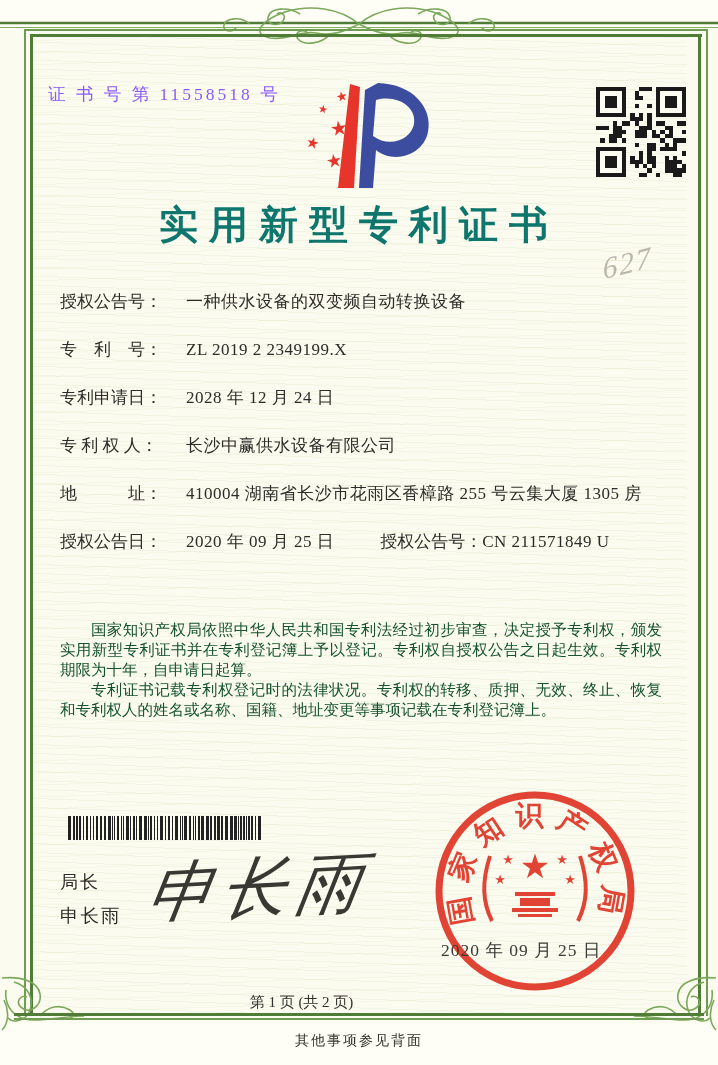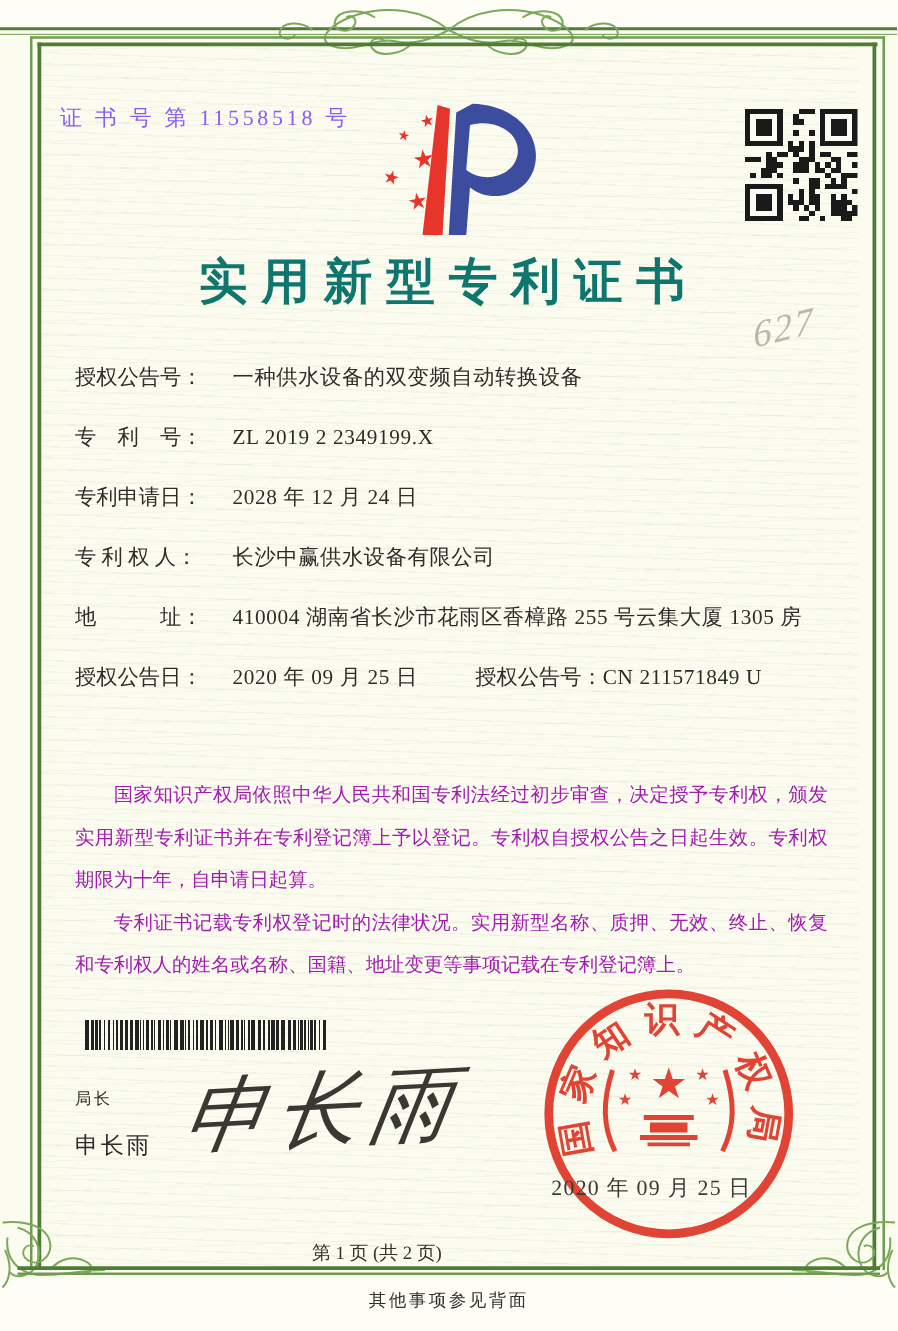--- a/index.html
+++ b/index.html
@@ -37,27 +37,27 @@
   
   .fields{position:absolute;left:60px;top:290px;width:606px;font-size:17px;}
   .frow{display:flex;align-items:baseline;height:48px;}
   .flabel{flex:0 0 126px;color:#2e2c28;}
   .fvalue{color:#2e2c28;letter-spacing:.5px;}
   .grantno{margin-left:46px;display:flex;align-items:baseline;}
   .grantno .flabel{flex:0 0 auto;}
   
   .bodytext{
     position:absolute;left:60px;top:620px;width:602px;
-    font-size:15.5px;line-height:34px;text-align:justify;color:#a21caf;
+    font-size:15.5px;line-height:20px;text-align:justify;color:#14532d;
   }
   .bodytext p{margin:0;text-indent:2em;}
   
   .barcode{position:absolute;left:68px;top:816px;width:196px;height:24px;}
   
-  .signer-title{position:absolute;left:60px;top:870px;font-size:13px;letter-spacing:2px;}
+  .signer-title{position:absolute;left:60px;top:870px;font-size:18px;letter-spacing:2px;}
   .signer-name{position:absolute;left:60px;top:903px;font-size:18.5px;letter-spacing:2px;}
   .autograph{
     position:absolute;left:148px;top:842px;width:280px;font-size:66px;color:#26241f;
     transform:rotate(-3deg) skewX(-12deg);letter-spacing:8px;font-style:italic;opacity:.9;
     white-space:nowrap;
   }
   
   .seal{position:absolute;left:430px;top:786px;width:210px;height:210px;opacity:.93;}
   .sealdate{
     position:absolute;left:441px;top:938px;font-size:17.5px;letter-spacing:1px;
@@ -271,21 +271,21 @@
       <span class="fvalue">2020 年 09 月 25 日</span>
       <span class="grantno">
         <span class="flabel">授权公告号：</span>
         <span class="fvalue">CN 211571849 U</span>
       </span>
     </div>
   </div>
 
   <div class="bodytext">
     <p>国家知识产权局依照中华人民共和国专利法经过初步审查，决定授予专利权，颁发实用新型专利证书并在专利登记簿上予以登记。专利权自授权公告之日起生效。专利权期限为十年，自申请日起算。</p>
-    <p>专利证书记载专利权登记时的法律状况。实用新型名称、质押、无效、终止、恢复和专利权人的姓名或名称、国籍、地址变更等事项记载在专利登记簿上。</p>
+    <p>专利证书记载专利权登记时的法律状况。专利权的转移、质押、无效、终止、恢复和专利权人的姓名或名称、国籍、地址变更等事项记载在专利登记簿上。</p>
   </div>
 
   <svg class="barcode" id="barcode" viewBox="0 0 196 24" preserveAspectRatio="none" shape-rendering="crispEdges">
       <rect x="0" y="0" width="3" height="24" fill="#222"></rect>
       <rect x="5" y="0" width="2" height="24" fill="#222"></rect>
       <rect x="8" y="0" width="2" height="24" fill="#222"></rect>
       <rect x="11" y="0" width="2" height="24" fill="#222"></rect>
       <rect x="15" y="0" width="1" height="24" fill="#222"></rect>
       <rect x="18" y="0" width="2" height="24" fill="#222"></rect>
       <rect x="22" y="0" width="1" height="24" fill="#222"></rect>

